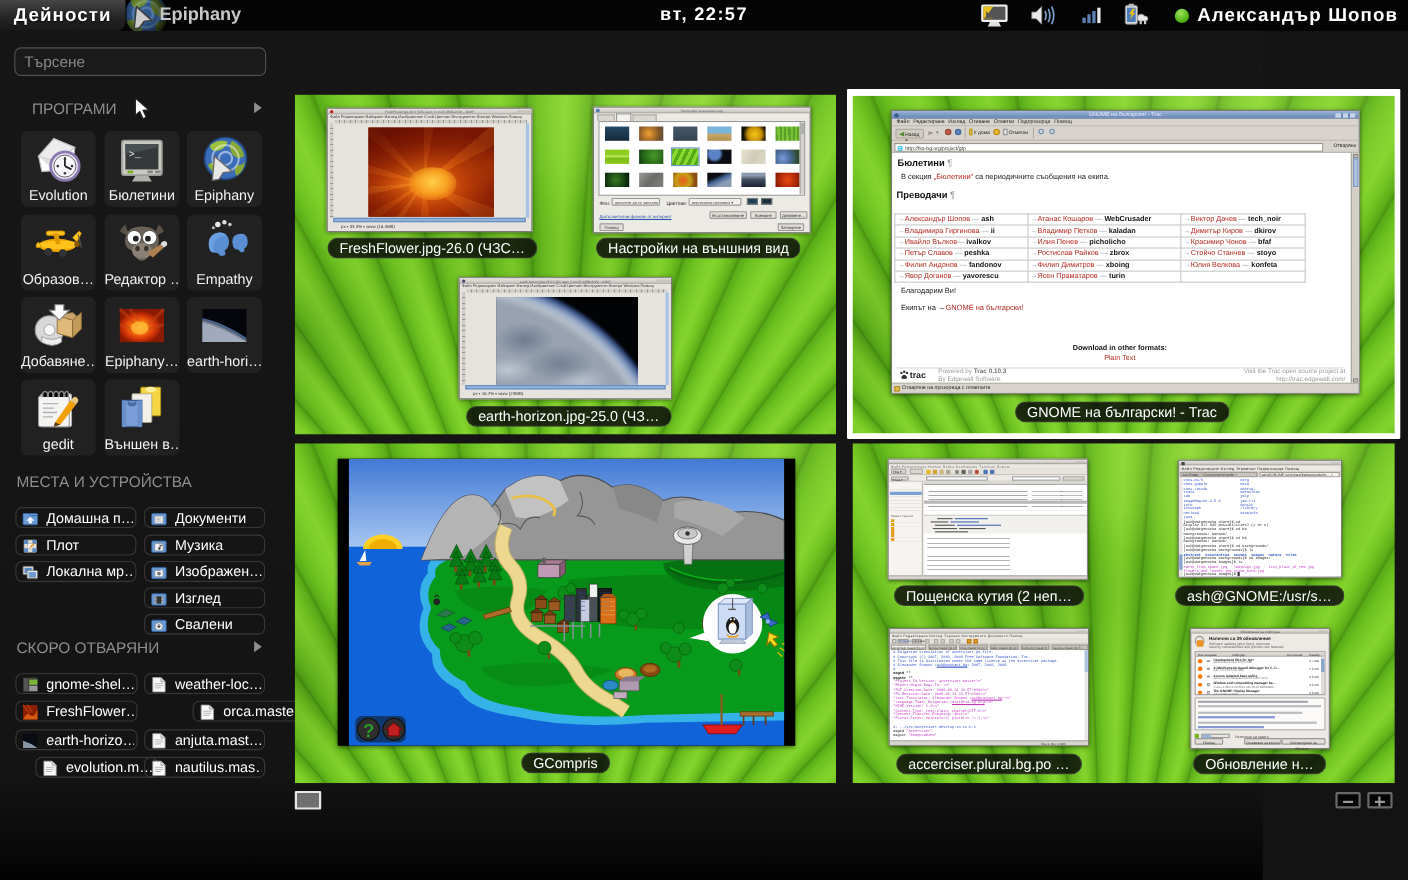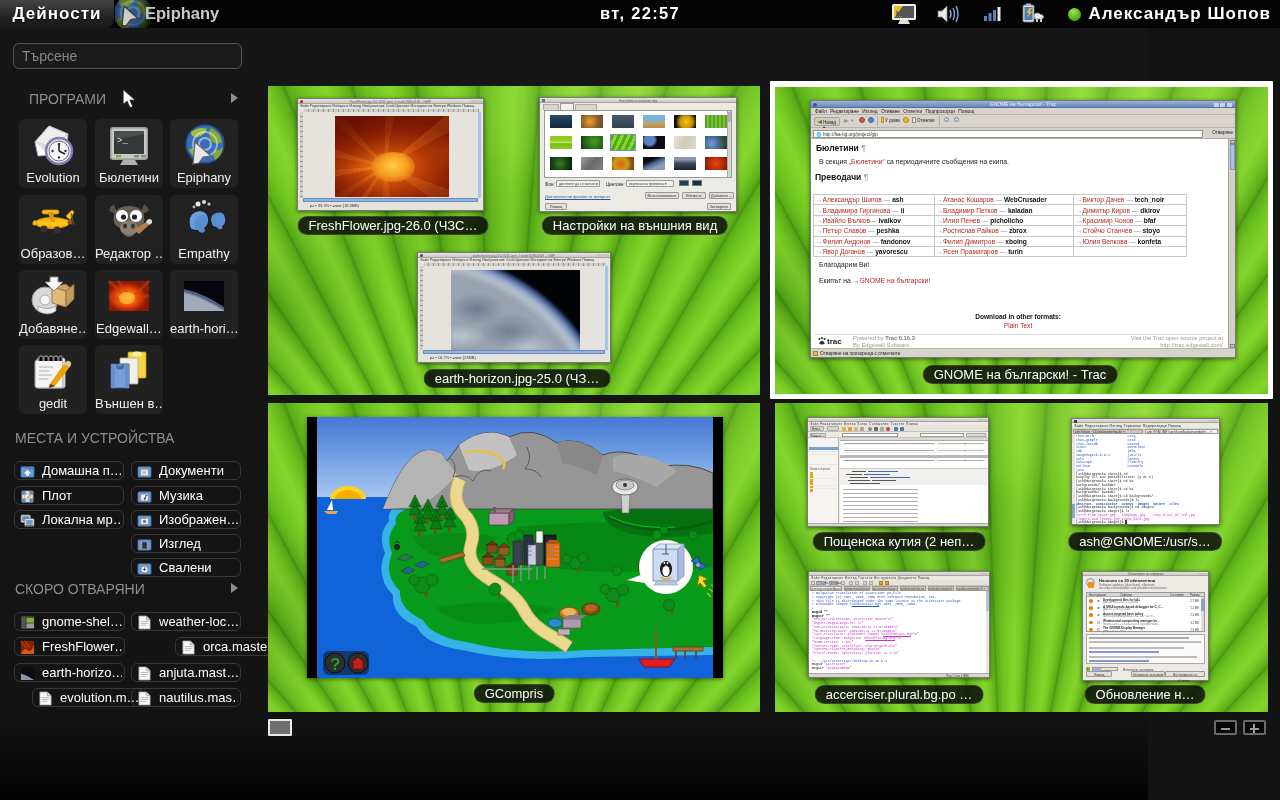--- a/index.html
+++ b/index.html
@@ -228,21 +228,21 @@
         <radialGradient id="fl1" cx="45%" cy="55%">
             <stop offset="0%" stop-color="#ffb428"></stop>
             <stop offset="30%" stop-color="#ff8410"></stop>
             <stop offset="70%" stop-color="#d83808"></stop>
             <stop offset="100%" stop-color="#8a1a02"></stop>
           </radialGradient>
         <rect x="3" y="8" width="40" height="30" fill="url(#fl1)"></rect>
         <path d="M3 8 l16 16 M12 8 l10 13 M3 22 l14 6 M43 8 l-14 14 M43 22 l-14 4" stroke="rgba(200,70,20,0.45)" stroke-width="3" fill="none"></path>
         <ellipse cx="21" cy="25" rx="8" ry="6" fill="rgba(255,190,60,0.75)"></ellipse>
       </svg>
-      <div class="lb">Edgewall…</div>
+      <div class="lb">Epiphany…</div>
     </div>
     <div class="apptile" style="left:170px; top:270px;">
       <svg class="ic" viewBox="0 0 46 46">
         <rect x="3" y="8" width="40" height="30" fill="#05060c"></rect>
         <path d="M3 20 Q20 24 43 38 L3 38 Z" fill="#8a95a8"></path>
         <path d="M3 18 Q20 22 43 36 L43 38 L3 38 Z" fill="#aab4c4" opacity="0.7"></path>
         <path d="M3 16 Q22 20 43 34 l0 2 Q20 22 3 18 z" fill="#5a7ab0" opacity="0.8"></path>
       </svg>
       <div class="lb">earth-hori…</div>
     </div>

